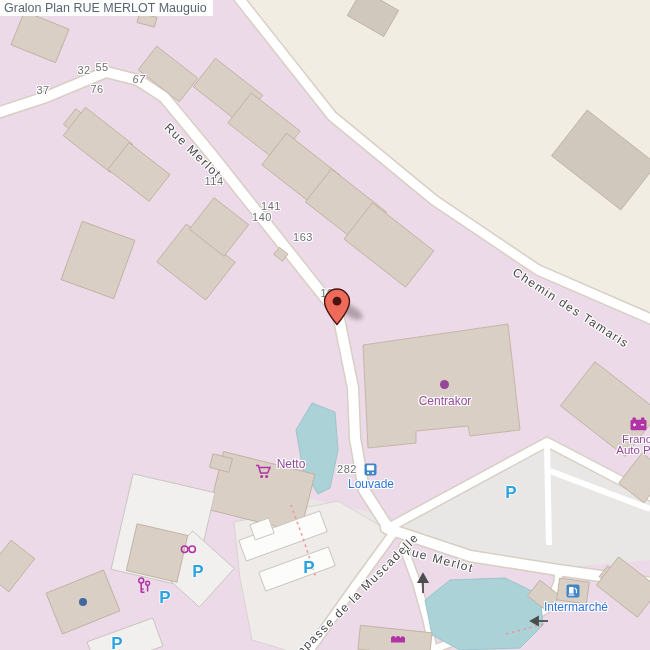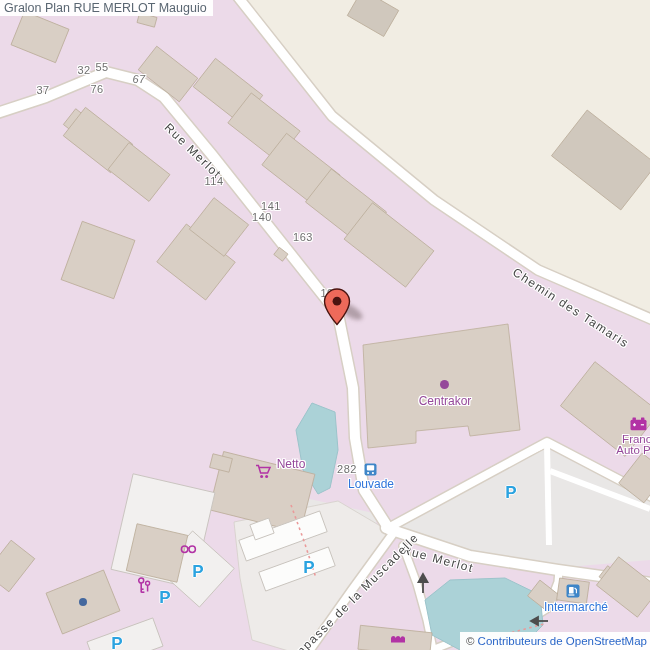--- a/index.html
+++ b/index.html
@@ -211,17 +211,13 @@
   <div class="icon" style="left:440px;top:380px;width:9px;height:9px;border-radius:50%;background:var(--poi-purple);"></div>
   <div class="icon" style="left:79px;top:598px;width:8px;height:8px;border-radius:50%;background:var(--dot-blue);"></div>
 
   <div id="marker-shadow"></div>
   <svg id="marker" viewBox="0 0 30 38">
     <path d="M15,1 C8.1,1 2.5,6.6 2.5,13.5 C2.5,22.5 15,36.5 15,36.5 S27.5,22.5 27.5,13.5 C27.5,6.6 21.9,1 15,1 Z" style="fill:var(--marker-red);stroke:var(--marker-dark);stroke-width:1.4"></path>
     <circle cx="15" cy="13.2" r="4.4" style="fill:var(--marker-dark)"></circle>
   </svg>
 
   <div id="header-strip">Gralon Plan RUE MERLOT Mauguio</div>
-  <div id="attribution-strip">
-    <span class="sym">©</span>
-    <span class="txt">Contributeurs de OpenStreetMap</span>
-  </div>
 </div>
 
 </body></html>

